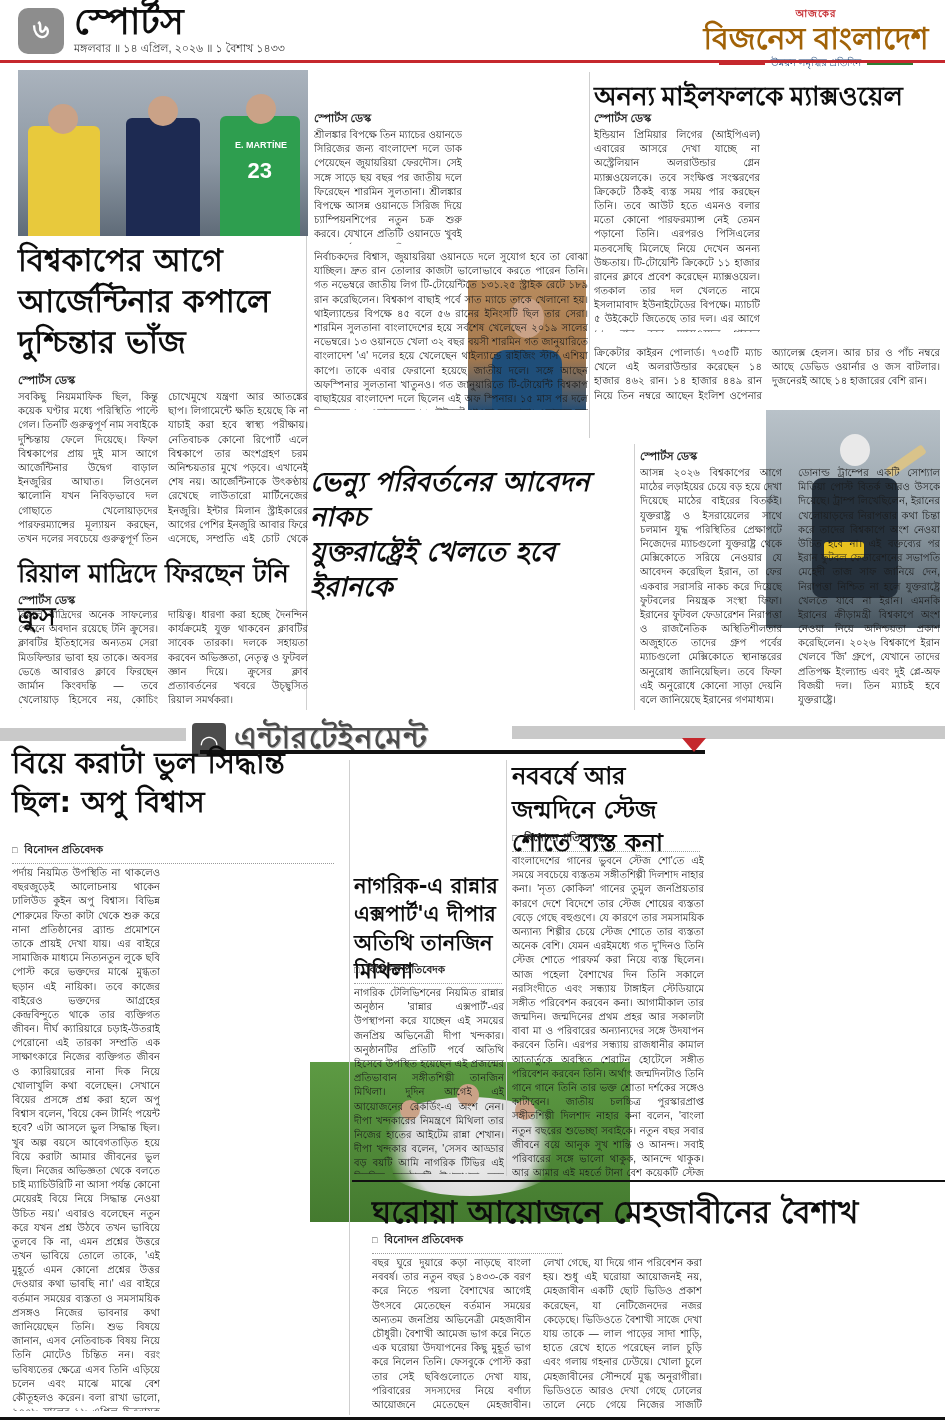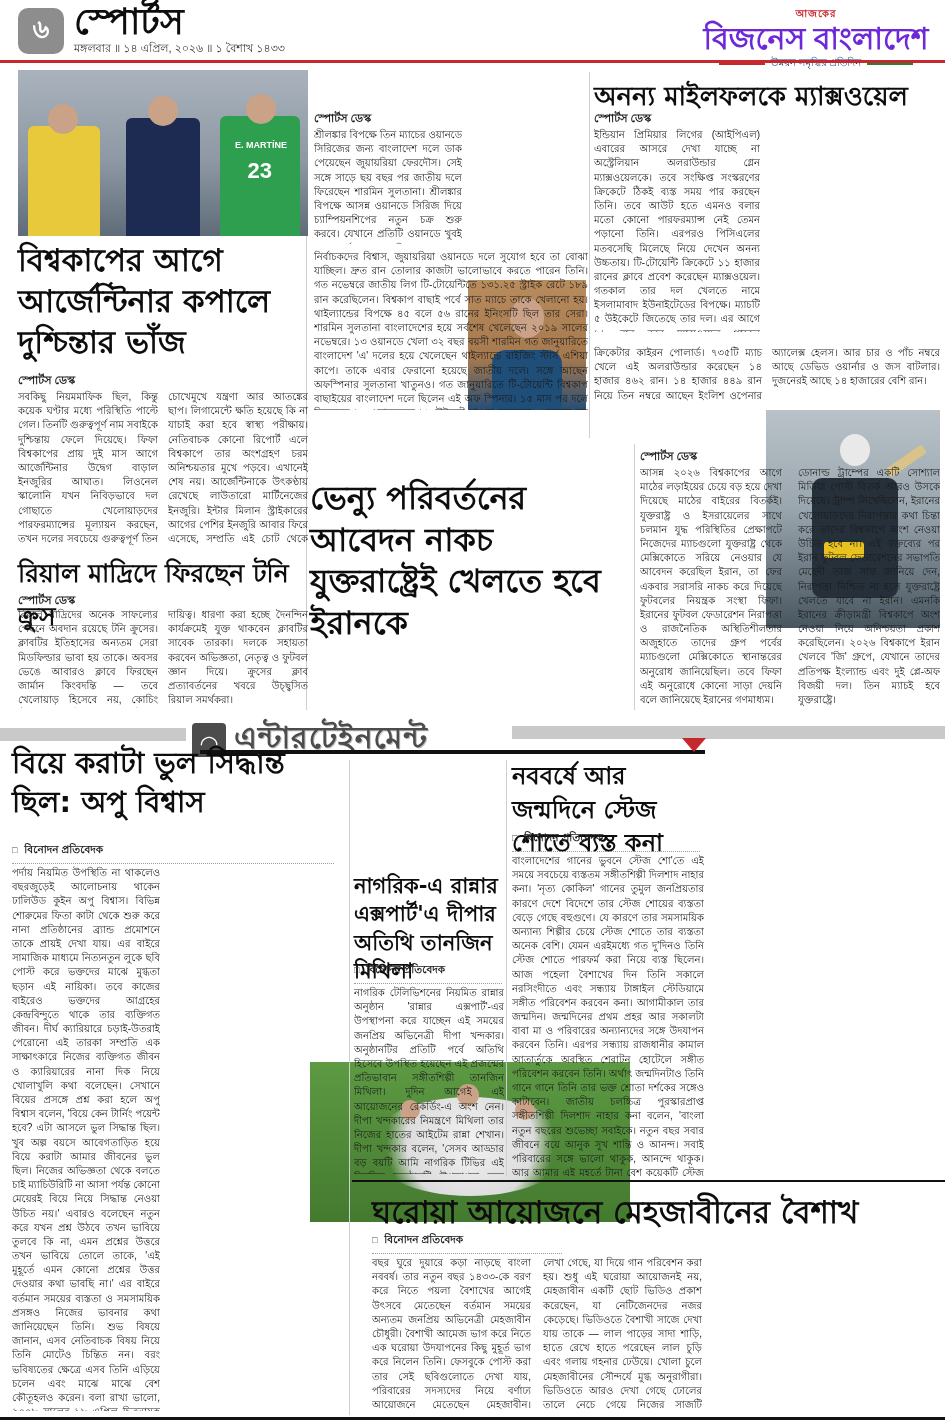--- a/index.html
+++ b/index.html
@@ -7,21 +7,21 @@
   .page { position:relative; width:945px; height:1424px; background:#fff; overflow:hidden; }
   .abs { position:absolute; }
 
   
   .pagenum { width:46px; height:46px; background:#8d8d8d; border-radius:10px; color:#fff;
              font-size:26px; font-weight:bold; display:flex; align-items:center; justify-content:center; }
   .section-title { font-size:36px; font-weight:bold; color:#0d0d0d; line-height:1; }
   .dateline { font-size:11px; color:#333; }
   .brand { text-align:center; }
   .brand .top { font-size:10px; color:#c5282d; font-weight:bold; letter-spacing:1px; }
-  .brand .name { font-size:30px; font-weight:bold; color:#6d28d9; line-height:1.05;text-align:center; }
+  .brand .name { font-size:30px; font-weight:bold; color:#a16207; line-height:1.05;text-align:center; }
   .brand .tag { font-size:10px; color:#173f73; display:flex; align-items:center; gap:6px; justify-content:center; }
   .brand .tag .ln { height:3px; width:46px; display:inline-block; }
   .rule-red { background:#c5282d; }
   .rule-black { background:#111; }
   .vline { width:1px; background:#cfcfcf; }
 
   
   .headline { font-weight:bold; color:#0d0d0d; font-family:"DejaVu Sans", sans-serif; }
   .hl-c { }
   .byline { font-size:11px; font-weight:bold; color:#222; }
@@ -108,34 +108,34 @@
   <div class="abs body-txt" style="left:314px; top:128px; width:148px; height:116px;">শ্রীলঙ্কার বিপক্ষে তিন ম্যাচের ওয়ানডে সিরিজের জন্য বাংলাদেশ দলে ডাক পেয়েছেন জুয়ায়রিয়া ফেরদৌস। সেই সঙ্গে সাড়ে ছয় বছর পর জাতীয় দলে ফিরেছেন শারমিন সুলতানা। শ্রীলঙ্কার বিপক্ষে আসন্ন ওয়ানডে সিরিজ দিয়ে চ্যাম্পিয়নশিপের নতুন চক্র শুরু করবে। যেখানে প্রতিটি ওয়ানডে খুবই গুরুত্বপূর্ণ। ওয়ানডে বিশ্বকাপের পরের আসরে সরাসরি খেলতে বড় ভূমিকা রাখবে এসব ম্যাচ। তাইতো প্রতিভাবান খেলোয়াড়দের সেরা অবস্থায় পেতে চান নির্বাচকরা।</div>
   <div class="abs photo ph-juairia" style="left:468px; top:114px; width:118px; height:130px;">
     <div class="head" style="left:42px; top:18px; width:34px; height:40px;"></div>
     <div class="fig" style="left:24px; bottom:0; width:70px; height:60px; background:#1f4e79; border-radius:14px 14px 0 0;"></div>
   </div>
   <div class="abs body-txt" style="left:314px; top:250px; width:274px; height:160px;">
     <span>নির্বাচকদের বিশ্বাস, জুয়ায়রিয়া ওয়ানডে দলে সুযোগ হবে তা বোঝা যাচ্ছিল। দ্রুত রান তোলার কাজটা ভালোভাবে করতে পারেন তিনি। গত নভেম্বরে জাতীয় লিগ টি-টোয়েন্টিতে ১৩১.২৫ স্ট্রাইক রেটে ১৮৯ রান করেছিলেন। বিশ্বকাপ বাছাই পর্বে সাত ম্যাচে তাকে খেলানো হয়। থাইল্যান্ডের বিপক্ষে ৪৫ বলে ৫৬ রানের ইনিংসটি ছিল তার সেরা। শারমিন সুলতানা বাংলাদেশের হয়ে সর্বশেষ খেলেছেন ২০১৯ সালের নভেম্বরে। ১৩ ওয়ানডে খেলা ৩২ বছর বয়সী শারমিন গত জানুয়ারিতে বাংলাদেশ 'এ' দলের হয়ে খেলেছেন থাইল্যান্ডে রাইজিং স্টার্স এশিয়া কাপে। তাকে এবার ফেরানো হয়েছে জাতীয় দলে। সঙ্গে আছেন অফস্পিনার সুলতানা খাতুনও। গত জানুয়ারিতে টি-টোয়েন্টি বিশ্বকাপ বাছাইয়ের বাংলাদেশ দলে ছিলেন এই অফ স্পিনার। ১৫ মাস পর দলে ফিরেছেন ১৬ ওয়ানডেতে ১৯ উইকেট পাওয়া সুলতানা। ওয়ানডে দল থেকে বাদ পড়েছেন রুবাইয়া হায়দার ঝিলিক, সুমাইয়া আক্তার ও অফ স্পিনার নিশিতা আক্তার। শুক্রবার বাংলাদেশে আসবে শ্রীলঙ্কা নারী ক্রিকেট দল। রাজশাহীতে দুই দলের প্রথম ওয়ানডে ২০ এপ্রিল। পরের দুইটি ম্যাচ একই ভেন্যুতে ২২ ও ২৫ এপ্রিল। টি-টোয়েন্টি সিরিজ হবে সিলেটে। ২৮ ও ৩০ এপ্রিল প্রথম দুই টি-টোয়েন্টি। তৃতীয় টি-টোয়েন্টি ২ মে।</span>
     
   </div>
 
-  <div class="abs headline" style="left:594px; top:76px; width:346px; font-size:26px;">অনন্য মাইলফলকে ম্যাক্সওয়েল</div>
+  <div class="abs headline" style="left:594px; top:76px; width:346px; font-size:26px;font-family:Liberation Serif, serif;">অনন্য মাইলফলকে ম্যাক্সওয়েল</div>
   <div class="abs byline" style="left:594px; top:110px;">স্পোর্টস ডেস্ক</div>
   <div class="abs body-txt" style="left:594px; top:128px; width:166px; height:204px;">ইন্ডিয়ান প্রিমিয়ার লিগের (আইপিএল) এবারের আসরে দেখা যাচ্ছে না অস্ট্রেলিয়ান অলরাউন্ডার গ্লেন ম্যাক্সওয়েলকে। তবে সংক্ষিপ্ত সংস্করণের ক্রিকেটে ঠিকই ব্যস্ত সময় পার করছেন তিনি। তবে আউট হতে এমনও বলার মতো কোনো পারফরম্যান্স নেই তেমন পড়ানো তিনি। এরপরও পিসিএলের মতবসেছি মিলেছে নিয়ে দেখেন অনন্য উচ্চতায়। টি-টোয়েন্টি ক্রিকেটে ১১ হাজার রানের ক্লাবে প্রবেশ করেছেন ম্যাক্সওয়েল। গতকাল তার দল খেলতে নামে ইসলামাবাদ ইউনাইটেডের বিপক্ষে। ম্যাচটি ৫ উইকেটে জিতেছে তার দল। এর আগে ১১ রান করে ম্যাক্সওয়েল থাকেন অস্ট্রেলিয়ান অলরাউন্ডার মাইলফলকে। তাতেই হয়েছে রেকর্ড। ১২ হাজার রানের মাইলফলক স্পর্শ করতে তার প্রয়োজন ৯৮৯ রান। এই তালিকায় প্রবেশ করা ব্যাটার মাত্র কয়েকজন। এই কীর্তি গড়েন ম্যাক্সওয়েল। ৫০৫ ম্যাচে তার রান সংখ্যা ১১ হাজার ১১। ম্যাক্সওয়েলের আগে অস্ট্রেলিয়ার হয়ে এই কীর্তি আছে ডেভিড ওয়ার্নার ও অ্যারন ফিঞ্চ। টি-টোয়েন্টি ক্রিকেটে সর্বোচ্চ রান সংগ্রাহকের তালিকায় বর্তমানে ১৬তম স্থানে অবস্থান করছেন ম্যাক্সওয়েল। এই তালিকার প্রথমে রয়েছেন ইউনিভার্সাল বস খ্যাত ক্যারিবিয়ান ক্রিকেটার ক্রিস গেইল। ৪৬৩ ম্যাচে ৩৬ গড়ে ১৪ হাজার রান সংগ্রহ করেছেন এই বাঁহাতি ওপেনার। ২২টি সেঞ্চুরির পাশাপাশি ৮৮টি অর্ধশতক রয়েছে গেইলের। তালিকার দুই নম্বরে আছেন আরেক ক্যারিবিয়ান</div>
   <div class="abs photo ph-maxwell" style="left:766px; top:114px; width:174px; height:218px;">
     <div class="head" style="left:74px; top:24px; width:30px; height:32px; background:#e9e9e9;"></div>
     <div class="fig" style="left:46px; bottom:30px; width:86px; height:120px; background:#25303b; border-radius:10px;"></div>
     <div class="abs" style="left:118px; top:46px; width:44px; height:10px; background:#d9c38a; transform:rotate(-35deg); border-radius:3px;"></div>
     <div class="abs" style="left:58px; bottom:70px; width:40px; height:16px; background:#e8c21f; border-radius:3px;"></div>
   </div>
   <div class="abs body-txt" style="left:594px; top:346px; width:346px; height:96px;">
     <div class="twocol" style="height:96px;">ক্রিকেটার কাইরন পোলার্ড। ৭৩৫টি ম্যাচ খেলে এই অলরাউন্ডার করেছেন ১৪ হাজার ৪৬২ রান। ১৪ হাজার ৪৪৯ রান নিয়ে তিন নম্বরে আছেন ইংলিশ ওপেনার অ্যালেক্স হেলস। আর চার ও পাঁচ নম্বরে আছে ডেভিড ওয়ার্নার ও জস বাটলার। দুজনেরই আছে ১৪ হাজারের বেশি রান।</div>
   </div>
 
-  <div class="abs headline hl-c" style="left:310px; top:478px; width:320px; font-size:32px; line-height:1.3;">
+  <div class="abs headline hl-c" style="left:310px; top:464px; width:320px; font-size:27px; line-height:1.3;font-style:italic;">
     <div>ভেন্যু পরিবর্তনের আবেদন নাকচ</div>
     <div>যুক্তরাষ্ট্রেই খেলতে হবে ইরানকে</div>
   </div>
   <div class="abs photo ph-huddle" style="left:310px; top:548px; width:320px; height:160px;">
     <div class="huddle-core"></div>
     <div class="head" style="left:46%; top:14%; width:22px; height:22px;"></div>
     <div class="head" style="left:28%; top:24%; width:20px; height:20px;"></div>
     <div class="head" style="left:64%; top:24%; width:20px; height:20px;"></div>
   </div>
   <div class="abs byline" style="left:640px; top:448px;">স্পোর্টস ডেস্ক</div>

